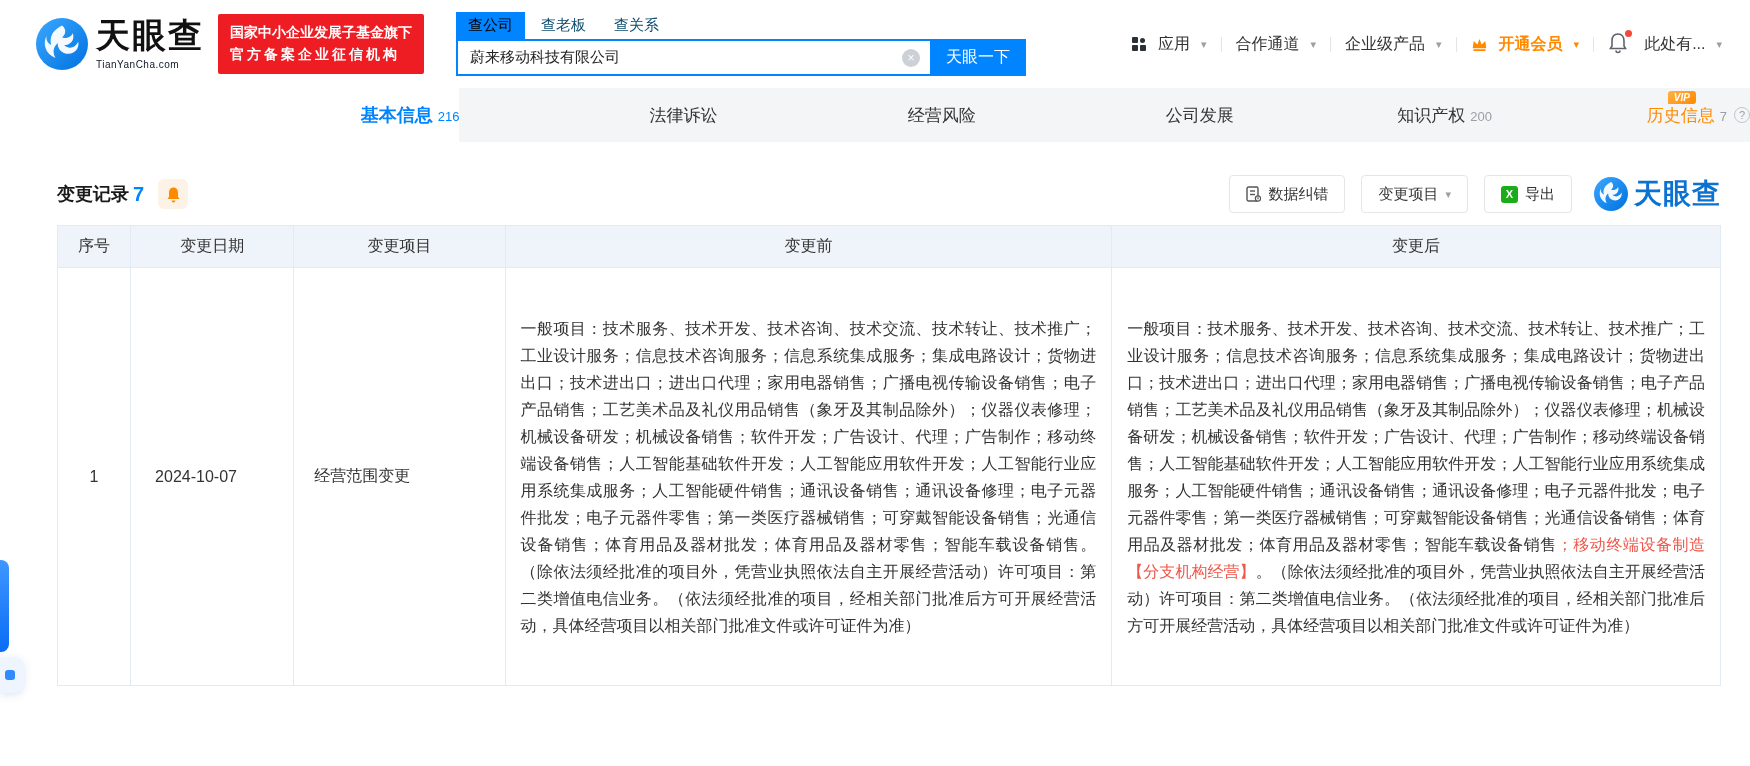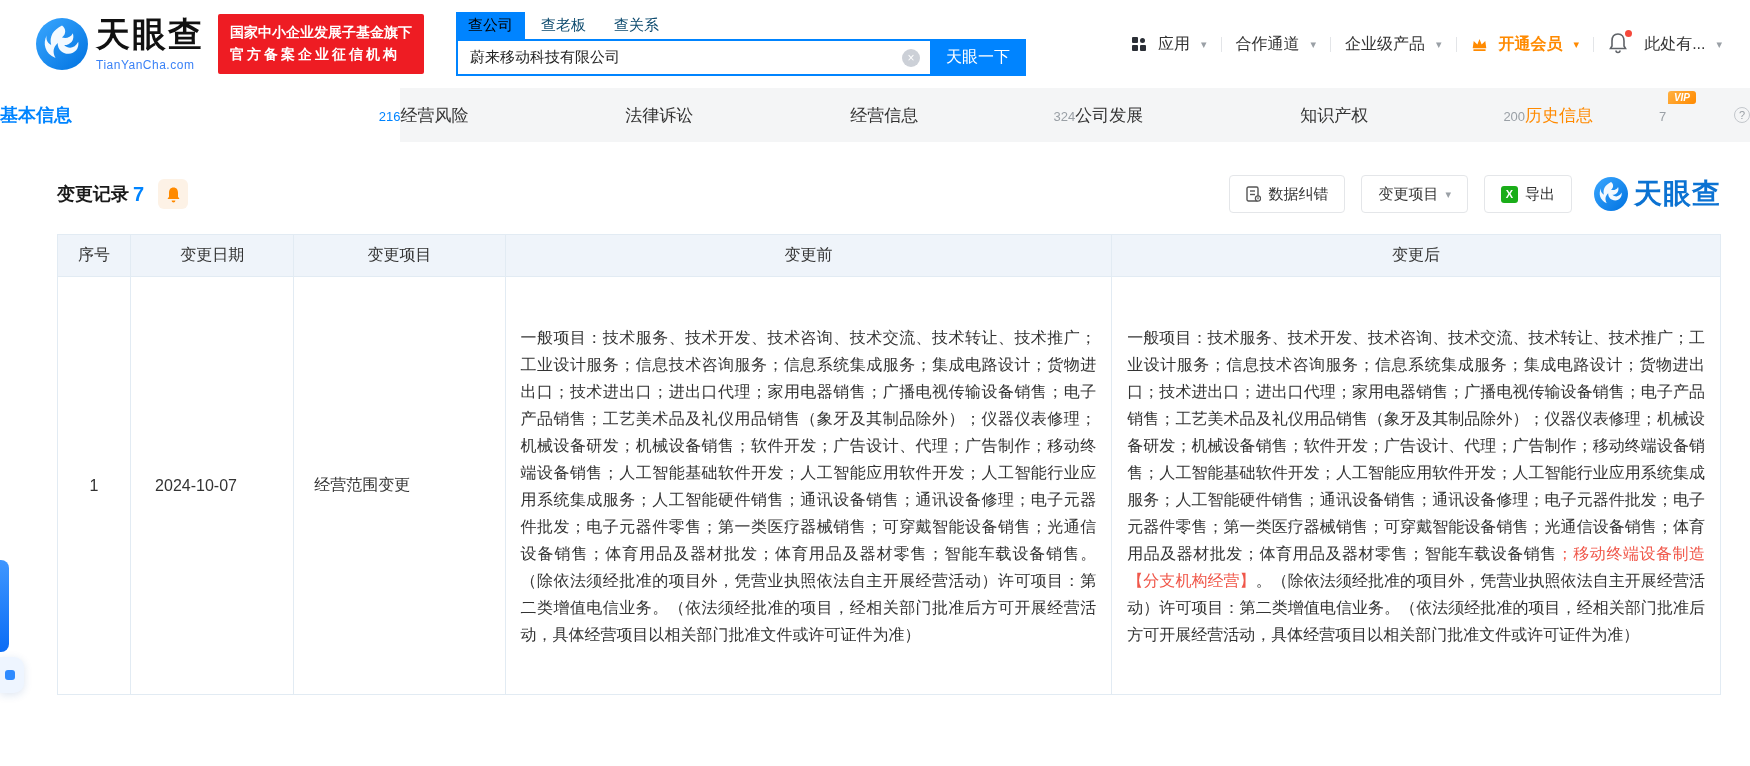--- a/index.html
+++ b/index.html
@@ -6,21 +6,21 @@
   html,body { width:1750px; height:766px; overflow:hidden; background:#fff;
     font-family:"Liberation Sans","DejaVu Sans",sans-serif; color:#333; }
   .page { position:relative; width:1750px; height:766px; }
 
   
   .top { height:88px; display:flex; align-items:center; padding:0 28px 0 36px; background:#fff; }
   .logo { display:flex; align-items:center; gap:8px; }
   .logo svg { width:52px; height:52px; }
   .logo-text { line-height:1; }
   .logo-title { font-size:34px; font-weight:bold; color:#111; letter-spacing:2px; }
-  .logo-sub { font-size:12px; color:#3b82f6; margin-top:8px; letter-spacing:.5px; }
+  .logo-sub { font-size:10px; color:#0f172a; margin-top:8px; letter-spacing:.5px; }
   .gov-badge { margin-left:14px; background:#ee1c23; color:#fff; padding:8px 12px; border-radius:2px;
     font-size:14px; font-weight:bold; line-height:1.55; white-space:nowrap; }
   .gov-badge .l2 { letter-spacing:3px; }
 
   .search-block { margin-left:32px; width:570px; }
   .search-tabs { display:flex; align-items:flex-end; gap:4px; height:27px; }
   .stab { font-size:15px; color:#0c4a6e; padding:4px 12px; cursor:pointer; }
   .stab.active { background:#0084ff; color:#000000; }
   .search-row { display:flex; height:37px; }
   .search-input-wrap { position:relative; flex:1; border:2px solid #0084ff; border-right:none; background:#fff;
@@ -37,21 +37,21 @@
   .sep { width:1px; height:15px; background:#e3e5e8; }
   .vip-nav { color:#ff8a00; font-weight:bold;text-align:right; }
   .vip-nav .caret { color:#ff8a00; }
   .grid-ic { width:16px; height:16px; }
   .bell-wrap { position:relative; width:22px; height:24px; }
   .bell-wrap svg { width:20px; height:22px; }
   .red-dot { position:absolute; top:-2px; right:-2px; width:7px; height:7px; background:#f5483b; border-radius:50%; }
 
   
   .tabbar { height:54px; background:#f4f5f6; display:flex; }
-  .tab { flex:1; display:flex; align-items:center; justify-content:space-between; gap:5px; font-size:17px;
+  .tab { flex:1; display:flex; align-items:center; justify-content:flex-end; gap:5px; font-size:17px;
     color:#333; cursor:pointer; position:relative; }
   .tab .cnt { font-size:13px; color:#9aa0a6; margin-top:2px; }
   .tab.active { flex:1.78; background:#fff; }
   .tab.active .lbl { color:#0084ff; font-weight:bold; font-size:18px; }
   .tab.active .cnt { color:#0084ff; }
   .tab.vip .lbl { color:#ff8a00; }
   .vip-badge { position:absolute; top:3px; right:54px; background:linear-gradient(135deg,#ffb143,#ff8a00);
     color:#fff; font-size:10px; font-style:italic; font-weight:bold; padding:1px 6px; border-radius:3px 3px 3px 0; }
   .q-ic { width:16px; height:16px; border:1px solid #c3c7cc; color:#9aa0a6; border-radius:50%; font-size:11px;
     line-height:14px; text-align:center; margin-left:2px; }
@@ -68,21 +68,21 @@
   .hbtn { display:flex; align-items:center; gap:7px; height:38px; padding:0 16px; background:#fff;
     border:1px solid #e4e6e9; border-radius:4px; font-size:15px; color:#333; cursor:pointer; font-family:inherit; }
   .hbtn svg { width:15px; height:16px; }
   .excel-ic { width:17px; height:17px; background:#1aad19; border-radius:3px; color:#fff; font-size:11px;
     font-weight:bold; line-height:17px; text-align:center; }
   .wm-logo { display:flex; align-items:center; gap:6px; margin-left:6px; }
   .wm-logo svg { width:34px; height:34px; }
   .wm-text { font-size:28px; font-weight:bold; color:#0b72d2; letter-spacing:1px; }
 
   
-  table.chg { width:1664px; border-collapse:collapse; table-layout:fixed; margin-top:18px; }
+  table.chg { width:1664px; border-collapse:collapse; table-layout:fixed; margin-top:9px; }
   .chg th { height:42px; background:#eff4fa; border:1px solid #e2ebf3; font-size:16px; font-weight:normal;
     color:#333; text-align:center; }
   .chg td { border:1px solid #e2ebf3; vertical-align:middle; font-size:16px; color:#333; background:#fff; }
   .chg tr.datarow { height:418px; }
   td.c-idx { text-align:center; }
   td.c-date { padding-left:24px; }
   td.c-item { padding-left:20px; }
   td.c-text { padding:18px 15px; line-height:27px; text-align:justify; }
   .hl { color:#f0574a; }
 
@@ -180,28 +180,24 @@
       </div>
     </div>
   </div>
 
   <div class="tabbar">
     <div class="tab active">
       <span class="lbl">基本信息</span>
       <span class="cnt">216</span>
     </div>
     <div class="tab">
+      <span class="lbl">法律诉讼</span>
+    </div>
+    <div class="tab">
       <span class="lbl">经营风险</span>
-    </div>
-    <div class="tab">
-      <span class="lbl">法律诉讼</span>
-    </div>
-    <div class="tab">
-      <span class="lbl">经营信息</span>
-      <span class="cnt">324</span>
     </div>
     <div class="tab">
       <span class="lbl">公司发展</span>
     </div>
     <div class="tab">
       <span class="lbl">知识产权</span>
       <span class="cnt">200</span>
     </div>
     <div class="tab vip">
       <span class="vip-badge">VIP</span>

